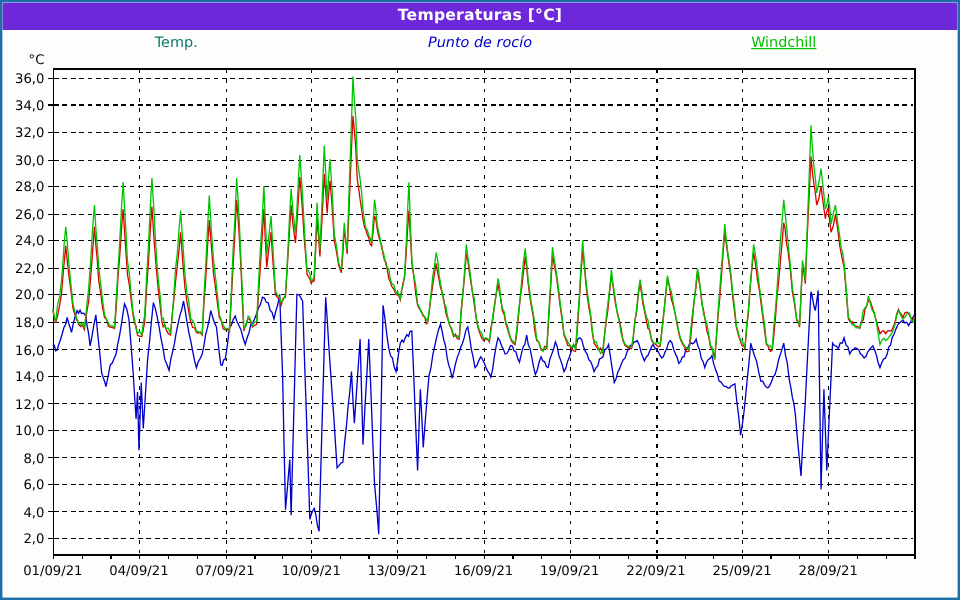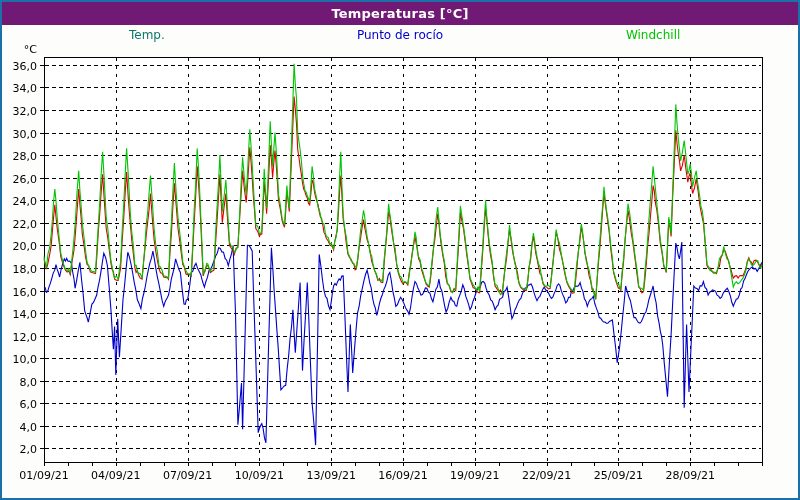--- a/index.html
+++ b/index.html
@@ -1,22 +1,22 @@
 <!DOCTYPE html>
 <html><head>
 <meta charset="utf-8">
 <style>
   html,body{margin:0;padding:0;}
   body{width:800px;height:500px;font-family:"DejaVu Sans","Liberation Sans",sans-serif;background:#e8e8e8;}
   .window{position:relative;width:800px;height:500px;box-sizing:border-box;border:2px solid #1d6fa8;background:#fdfdfb;overflow:hidden;}
-  .titlebar{position:absolute;left:0;top:0;width:100%;height:23px;background:#701a75;color:#ffffff;
+  .titlebar{position:absolute;left:0;top:0;width:100%;height:23px;background:#6d28d9;color:#ffffff;
             font-size:13px;font-weight:bold;text-align:center;line-height:23px;letter-spacing:0.2px;}
   .legendrow{position:absolute;left:0;top:24px;width:100%;height:20px;font-size:12px;}
   .legendrow .lg{position:absolute;top:2px;transform:translateX(-50%);white-space:nowrap;}
-  .lg0{left:18.2%;} .lg1{left:50%;} .lg2{left:81.8%;}
+  .lg0{left:18.2%;} .lg1{left:50%;font-style:italic;} .lg2{left:81.8%;}
   .chartwrap{position:absolute;left:0;top:0;width:800px;height:500px;}
   svg text{font-family:"DejaVu Sans","Liberation Sans",sans-serif;}
 </style>
 </head>
 <body>
 
 <div class="window">
   <div class="titlebar">
     <span>Temperaturas [°C]</span>
   </div>
@@ -131,15 +131,15 @@
         <line x1="760.5" y1="460" x2="760.5" y2="464" stroke="#000" stroke-width="1" shape-rendering="crispEdges"></line>
         <path d="M42.0,286.3L43.2,285.7L44.4,290.3L45.6,289.7L47.0,284.9L48.4,281.1L49.8,276.3L51.2,271.1L52.6,268.4L54.0,262.6L55.2,267.4L56.4,270.7L57.6,275.0L59.2,267.1L60.7,261.6L62.3,256.9L63.5,259.0L64.7,256.4L65.9,259.2L67.7,259.0L69.5,261.4L70.7,270.0L71.9,276.3L73.1,286.3L74.7,277.9L76.3,268.4L77.9,260.3L79.5,277.2L81.1,291.6L82.7,308.8L83.9,312.4L85.1,315.7L86.3,320.1L88.1,311.4L89.9,302.1L91.5,300.5L93.1,296.7L94.7,293.0L96.1,284.7L97.5,278.4L99.0,269.4L100.4,260.0L101.8,251.3L103.6,255.5L105.4,263.7L107.2,285.4L109.0,308.8L110.2,328.9L111.4,347.2L112.6,324.6L113.8,373.1L115.7,316.7L117.4,355.1L119.2,326.6L121.0,297.5L122.6,283.0L124.2,265.7L125.8,250.2L127.4,255.0L129.0,262.0L130.6,270.5L132.1,279.6L133.7,287.4L135.3,297.5L137.1,301.7L138.9,306.6L140.4,296.9L141.9,291.0L143.4,284.0L144.9,275.0L146.4,267.7L147.9,260.8L149.4,256.4L150.9,249.0L152.4,257.2L153.9,266.8L155.4,275.1L156.9,281.8L158.5,290.1L160.1,298.4L161.7,304.3L163.3,299.3L164.9,296.6L166.5,293.0L167.9,286.2L169.3,277.1L170.8,271.5L172.2,265.3L173.6,256.9L175.2,262.2L176.8,267.3L178.4,270.5L180.2,287.6L182.0,302.1L183.2,302.3L184.4,297.8L185.6,297.5L186.8,290.5L188.0,281.2L189.2,270.5L190.8,269.2L192.4,264.1L194.0,261.4L195.6,266.3L197.2,269.4L198.8,272.7L200.0,277.6L201.2,281.5L202.4,285.1L203.9,279.5L205.5,275.2L207.1,268.2L208.7,267.1L210.3,263.5L211.9,259.2L213.5,254.3L215.1,251.6L216.7,245.7L218.3,246.4L219.9,249.9L221.5,250.2L223.1,256.5L224.7,258.2L226.3,263.7L227.9,257.2L229.5,251.8L231.1,243.4L232.3,278.1L233.5,311.1L234.7,368.6L235.9,422.8L237.1,409.4L238.3,395.0L239.5,381.0L240.6,427.3L242.2,366.6L243.8,304.9L245.4,243.4L247.0,243.5L248.6,245.9L250.2,249.0L251.7,295.9L253.2,339.7L254.7,384.3L256.2,430.7L257.4,426.5L258.6,423.6L259.8,421.6L261.1,426.3L262.5,435.9L263.9,440.8L265.2,393.8L266.6,343.3L268.0,295.4L269.4,245.7L270.7,264.2L272.1,288.0L273.5,307.9L274.8,326.9L276.2,345.6L277.6,368.1L278.9,387.8L280.5,386.0L282.1,383.9L283.7,383.3L285.2,366.4L286.6,354.2L288.0,337.4L289.5,324.7L290.9,307.7L292.1,331.0L293.3,350.6L294.9,327.3L296.5,304.1L298.1,280.6L299.3,324.8L300.5,368.6L302.1,337.6L303.7,310.4L305.3,280.6L306.9,318.9L308.5,362.0L310.1,401.3L311.3,414.2L312.4,427.2L313.6,443.1L314.8,381.1L316.0,318.0L317.2,252.4L318.8,263.5L320.4,277.3L322.0,288.5L323.5,294.5L325.0,296.3L326.5,303.8L328.0,307.7L329.2,300.1L330.4,290.6L331.6,284.0L333.0,281.4L334.3,283.1L335.7,279.4L337.1,276.9L338.4,278.2L339.8,274.1L341.2,273.9L342.8,311.3L344.4,352.6L346.0,390.1L347.1,356.5L348.3,322.4L349.5,345.5L350.7,370.9L352.3,349.9L353.9,329.5L355.5,311.1L357.1,304.5L358.7,293.6L360.3,286.3L361.9,278.9L363.5,272.5L365.1,268.2L366.5,274.3L367.8,281.2L369.2,285.9L370.6,296.0L371.9,302.1L373.3,306.0L374.7,313.3L376.1,308.1L377.5,301.4L379.0,296.0L380.4,292.5L381.9,287.4L383.3,284.2L384.8,279.6L386.3,273.0L387.8,270.5L389.3,278.7L390.8,289.1L392.3,295.8L393.8,304.3L395.4,302.6L397.0,298.5L398.6,295.3L400.2,297.8L401.8,301.1L403.4,305.4L404.6,307.7L405.8,309.3L407.0,312.2L408.5,306.0L410.0,295.0L411.5,286.2L413.0,279.5L414.5,281.7L416.0,286.3L417.5,289.1L418.9,293.0L420.4,292.6L421.9,290.1L423.4,286.0L424.9,286.3L426.4,290.3L427.9,291.1L429.4,296.6L430.9,299.8L432.4,293.3L433.9,287.2L435.4,284.9L436.9,277.2L438.3,285.5L439.8,288.7L441.2,296.0L442.6,303.6L444.1,310.0L445.7,306.5L447.3,299.7L448.9,295.3L450.4,298.8L451.9,299.5L453.4,303.7L454.8,304.3L456.3,297.0L457.8,293.1L459.3,289.0L460.8,282.9L462.3,286.7L463.7,294.2L465.1,297.9L466.6,302.4L468.0,307.7L469.5,304.8L471.0,299.2L472.5,295.5L474.0,290.8L475.4,287.0L476.9,285.7L478.3,284.9L479.7,280.2L481.2,279.5L482.7,281.0L484.2,286.6L485.7,290.6L487.2,293.0L488.7,297.9L490.2,299.1L491.6,302.8L493.1,307.7L494.6,304.5L496.1,303.2L497.6,297.2L499.1,296.4L500.6,295.2L502.1,289.3L503.6,288.5L505.1,285.1L506.7,295.2L508.3,306.2L509.9,316.7L511.4,313.6L512.9,307.9L514.4,305.0L515.9,300.9L517.4,297.8L518.9,296.5L520.4,291.6L521.9,288.5L523.3,285.8L524.7,286.2L526.2,283.0L527.6,282.9L529.0,281.8L530.5,285.0L532.0,290.6L533.5,295.1L535.0,298.7L536.5,295.5L537.9,294.3L539.3,290.9L540.8,287.3L542.2,285.1L543.6,287.8L545.1,289.0L546.5,291.1L548.0,294.2L549.4,296.4L550.8,295.1L552.3,291.1L553.7,288.3L555.1,283.7L556.6,281.8L558.0,283.8L559.4,289.2L560.9,292.9L562.3,296.0L563.7,300.9L565.2,299.2L566.6,295.4L568.1,295.3L569.5,289.0L570.9,288.5L572.4,285.1L573.8,283.9L575.2,284.4L576.7,283.5L578.1,280.6L579.5,286.1L581.0,289.6L582.4,296.8L583.9,299.2L585.3,304.3L586.8,299.9L588.3,297.5L589.8,296.7L591.3,294.2L592.8,301.5L594.3,305.9L595.8,309.8L597.3,315.6L598.7,316.2L600.1,318.3L601.6,320.0L603.0,320.0L604.4,321.2L605.9,321.3L607.4,319.5L608.9,318.7L610.4,317.9L612.0,332.4L613.6,345.2L615.2,360.7L616.4,353.1L617.6,344.9L619.1,330.7L620.6,315.0L622.1,300.8L623.6,284.0L625.2,289.5L626.8,294.7L628.4,298.7L630.2,307.7L632.0,315.6L633.5,315.5L634.9,318.3L636.4,320.5L637.9,321.2L639.4,319.5L640.9,316.1L642.4,312.0L643.9,310.0L645.4,304.7L646.8,298.0L648.2,293.5L649.7,288.9L651.1,284.0L652.6,294.1L654.1,300.6L655.6,313.8L657.1,321.2L658.3,329.2L659.5,334.0L660.7,342.7L662.3,361.4L663.9,378.1L665.5,394.6L667.3,362.0L669.1,332.5L670.6,302.2L672.2,271.3L673.8,241.1L675.0,245.6L676.2,252.8L677.4,256.9L678.6,249.1L679.8,240.0L681.0,322.0L682.2,405.8L683.4,362.3L684.6,322.4L685.8,356.4L687.0,390.1L688.6,354.2L690.2,319.7L691.8,284.0L693.4,286.1L695.0,286.5L696.6,288.5L698.2,283.7L699.8,284.1L701.4,279.5L703.0,285.5L704.6,287.0L706.1,293.0L707.6,290.2L709.1,289.5L710.6,287.9L712.1,288.5L713.6,289.4L715.1,293.1L716.6,294.1L718.1,296.4L719.6,295.1L721.0,291.5L722.4,289.4L723.9,287.7L725.3,286.3L726.8,289.5L728.3,293.7L729.8,300.3L731.3,304.3L732.8,300.4L734.3,297.2L735.8,296.6L737.3,293.0L738.7,287.1L740.1,285.6L741.6,278.9L743.0,276.6L744.4,272.7L745.9,269.2L747.4,267.3L748.9,265.9L750.4,264.8L752.0,267.1L753.6,266.5L755.2,269.3L756.8,266.5L758.4,263.2L760.0,260.3" fill="none" stroke="#0000cc" stroke-width="1.1"></path>
         <path d="M42.0,256.9L43.2,261.7L44.4,267.1L46.0,261.0L47.6,252.8L49.2,243.4L50.4,229.0L51.6,215.3L52.8,202.8L54.0,215.0L55.2,226.5L57.0,239.0L58.8,254.7L60.3,259.9L61.9,264.5L63.5,268.2L65.1,270.1L66.7,269.0L68.3,272.7L70.1,259.5L71.9,249.0L73.5,230.1L75.1,208.4L76.7,187.0L77.9,202.7L79.1,215.1L80.3,232.1L81.9,242.3L83.5,254.6L85.1,262.6L86.7,263.5L88.3,269.9L89.9,270.5L91.7,271.0L93.5,271.6L94.9,253.8L96.3,229.7L97.8,210.6L99.2,189.7L100.6,172.3L102.4,200.1L104.2,226.5L105.8,235.9L107.4,249.1L109.0,261.4L110.2,267.8L111.4,269.6L112.6,277.2L114.4,278.3L116.2,278.4L117.4,272.7L118.6,266.0L120.1,239.8L121.6,218.2L123.1,191.6L124.6,170.1L126.4,198.1L128.2,220.8L129.8,238.5L131.4,252.1L132.9,266.0L134.1,270.4L135.3,268.7L136.5,272.7L138.3,276.2L140.1,277.2L141.5,260.3L142.9,247.8L144.3,232.5L145.7,219.9L147.1,207.4L148.5,191.5L150.3,216.2L152.1,237.8L153.7,248.8L155.3,258.0L156.9,266.0L158.5,270.8L160.1,271.1L161.7,275.0L163.3,275.5L164.9,274.7L166.5,277.2L167.9,251.9L169.4,231.4L170.9,204.0L172.4,181.4L174.2,203.5L176.0,226.5L177.6,237.9L179.2,250.8L180.8,262.6L182.4,265.5L184.0,272.0L185.6,272.7L186.8,272.0L188.0,272.2L189.2,275.0L190.7,247.7L192.2,220.5L193.7,193.8L195.2,164.4L196.4,179.9L197.6,198.3L198.8,221.4L200.0,249.8L201.2,273.9L203.0,268.0L204.7,263.7L205.9,263.8L207.1,266.7L208.3,270.5L210.1,269.2L211.9,268.2L213.4,243.4L214.9,221.1L216.4,196.9L217.9,172.3L219.1,197.5L220.3,220.8L222.1,204.9L223.9,191.5L225.1,211.4L226.3,227.0L227.5,243.4L229.1,245.8L230.7,247.5L232.3,252.4L234.1,246.3L235.9,245.7L237.5,218.4L239.1,192.7L240.6,168.9L242.4,187.2L244.2,200.5L245.4,184.3L246.6,165.1L247.8,145.3L249.0,159.1L250.2,175.7L251.4,195.3L252.6,209.1L253.8,226.5L255.0,228.3L256.2,230.5L257.4,234.4L258.6,232.0L259.8,232.1L261.0,207.7L262.2,180.2L263.4,193.7L264.6,211.8L266.4,180.1L268.2,143.0L269.4,157.4L270.6,175.7L271.8,160.7L273.0,148.6L274.2,162.4L275.4,179.9L276.5,198.3L278.3,207.0L280.1,218.6L281.3,222.3L282.5,225.3L283.7,209.7L284.9,189.2L286.1,198.2L287.3,209.6L288.9,170.9L290.5,131.5L292.1,94.5L293.3,106.9L294.5,121.6L295.7,147.5L296.9,155.0L298.1,164.4L299.3,172.1L300.5,180.9L301.7,187.0L302.9,189.6L304.1,193.6L305.3,196.0L306.5,201.4L307.7,202.8L308.9,191.5L310.1,178.0L311.3,181.1L312.4,189.4L313.6,194.9L314.8,199.0L316.0,202.3L317.2,209.6L318.4,215.1L319.6,216.4L320.8,223.1L322.0,230.4L323.2,232.6L324.4,236.6L326.2,239.0L328.0,243.4L329.2,243.7L330.4,244.8L331.6,247.9L332.8,239.5L334.0,233.5L335.2,228.7L336.4,210.4L337.6,189.8L338.8,173.5L340.0,195.0L341.2,217.5L342.8,228.2L344.4,242.2L346.0,252.4L347.5,255.5L349.1,257.3L350.7,261.4L351.9,261.7L353.1,267.8L354.3,267.1L355.8,257.2L357.2,245.0L358.6,235.9L360.1,225.7L361.5,217.5L362.7,225.3L363.9,231.1L365.1,237.8L366.6,241.8L368.1,249.1L369.6,258.9L371.1,263.7L372.7,268.6L374.3,272.8L375.9,278.4L377.5,276.6L379.1,280.2L380.7,280.6L382.2,260.2L383.6,244.7L385.1,228.4L386.6,209.6L387.8,214.4L389.0,223.9L390.2,232.1L391.7,241.3L393.2,251.4L394.7,262.4L396.2,270.5L397.8,275.5L399.4,279.6L401.0,281.8L402.6,280.3L404.2,280.6L405.8,282.9L407.2,270.5L408.7,264.2L410.1,251.4L411.5,243.3L413.0,234.4L414.2,241.9L415.4,247.1L416.6,256.9L418.1,259.8L419.5,267.7L421.0,272.3L422.5,277.2L424.1,282.0L425.7,284.0L427.3,285.1L428.7,275.2L430.1,261.0L431.5,246.4L432.9,236.9L434.3,224.0L435.7,211.8L436.9,220.8L438.1,234.0L439.3,243.4L440.8,253.4L442.3,261.5L443.8,274.8L445.3,281.8L447.1,283.3L448.9,289.7L450.5,290.2L452.1,286.6L453.7,288.5L455.2,265.1L456.8,239.1L458.4,210.7L460.0,219.5L461.6,227.5L463.2,240.0L464.8,253.1L466.4,264.2L468.0,277.2L469.6,281.2L471.2,285.8L472.8,286.3L474.4,288.6L476.0,290.3L477.6,290.8L479.1,272.0L480.6,251.3L482.1,226.4L483.6,206.2L484.8,217.3L486.0,231.9L487.2,243.4L488.7,254.2L490.2,261.9L491.6,275.3L493.1,284.0L494.9,286.6L496.7,289.7L498.5,288.0L500.3,291.9L501.8,276.8L503.2,265.9L504.6,256.1L506.1,239.9L507.5,227.6L508.7,235.1L509.9,244.6L511.1,252.4L512.6,258.9L514.1,264.9L515.6,271.7L517.1,281.8L518.9,285.7L520.7,287.4L522.5,288.5L524.3,288.5L525.7,280.0L527.1,264.7L528.6,257.8L530.0,242.4L531.4,234.4L532.6,242.1L533.8,251.4L535.0,256.9L536.5,264.4L538.0,271.8L539.5,273.1L541.0,281.8L542.8,284.3L544.6,285.1L546.4,286.9L548.2,286.3L549.7,271.6L551.2,258.0L552.7,244.3L554.2,229.9L555.8,236.1L557.4,247.0L559.0,252.4L560.5,258.4L562.0,267.3L563.4,274.4L564.9,280.6L566.7,284.4L568.5,287.4L570.3,291.2L572.1,290.8L573.6,278.7L575.0,264.8L576.4,248.5L577.9,238.6L579.3,224.2L580.5,232.2L581.7,239.5L582.9,251.3L584.3,256.7L585.8,265.7L587.2,274.4L588.6,278.6L590.1,287.4L591.3,288.9L592.5,291.8L593.7,297.5L595.1,278.0L596.5,259.9L597.9,245.3L599.2,228.2L600.6,208.2L602.0,191.5L603.2,200.7L604.4,209.9L605.6,218.6L607.1,229.2L608.6,245.5L610.1,257.7L611.6,270.5L613.4,277.5L615.2,282.9L616.4,286.1L617.6,285.9L618.8,288.5L620.2,272.1L621.7,258.1L623.1,238.1L624.5,222.6L626.0,208.4L627.6,217.8L629.2,231.0L630.8,240.0L632.3,251.5L633.8,262.7L635.2,273.7L636.7,285.1L638.3,286.9L639.9,290.8L641.5,289.7L642.9,277.1L644.3,262.0L645.6,244.3L647.0,231.5L648.4,214.9L649.7,200.6L651.1,183.6L652.3,188.9L653.5,201.3L654.7,207.3L656.5,222.3L658.3,241.1L660.1,251.2L661.9,264.8L663.1,266.5L664.3,270.5L665.5,243.8L666.7,220.8L667.9,224.8L669.1,234.4L670.6,196.3L672.2,163.2L673.8,128.3L675.0,141.3L676.2,150.9L677.4,158.4L678.6,168.9L680.4,163.4L682.2,153.1L684.0,167.8L685.8,180.2L687.0,174.1L688.2,171.2L689.4,182.6L690.6,191.5L692.4,186.3L694.2,176.8L696.0,188.3L697.8,202.8L699.0,209.3L700.2,215.3L701.4,220.8L703.2,241.5L705.0,263.7L706.5,266.5L708.1,266.0L709.7,269.3L711.3,270.1L712.9,270.3L714.5,271.6L716.0,265.8L717.4,264.7L718.8,255.9L720.3,253.0L721.7,247.9L723.3,249.2L724.9,254.3L726.5,259.2L728.1,265.0L729.7,270.5L731.3,276.1L732.9,274.1L734.5,273.7L736.1,276.1L737.7,273.8L739.3,273.5L740.9,273.9L742.3,270.6L743.8,266.8L745.3,259.4L746.8,255.8L748.0,259.2L749.2,259.9L750.4,262.6L752.2,258.4L754.0,258.1L755.8,260.4L757.6,263.7L758.8,264.6L760.0,261.4" fill="none" stroke="#dd0000" stroke-width="1.1"></path>
         <path d="M42.0,254.7L43.2,262.0L44.4,266.0L46.0,251.7L47.6,246.0L49.2,232.1L50.4,217.2L51.6,199.4L52.8,187.0L54.0,199.1L55.2,215.2L57.0,234.2L58.8,251.3L60.3,257.3L61.9,263.3L63.5,267.1L65.1,268.6L66.7,266.9L68.3,271.6L70.1,255.3L71.9,237.8L73.5,216.7L75.1,189.4L76.7,168.9L77.9,188.6L79.1,203.3L80.3,220.8L81.9,234.5L83.5,248.3L85.1,260.3L86.7,264.3L88.3,267.5L89.9,269.3L91.7,269.6L93.5,270.5L94.9,246.1L96.3,223.2L97.8,199.0L99.2,171.7L100.6,149.8L102.4,180.7L104.2,215.2L105.8,226.6L107.4,244.1L109.0,259.2L110.2,264.6L111.4,272.2L112.6,276.1L114.4,273.9L116.2,277.2L117.4,267.4L118.6,260.3L120.1,229.9L121.6,204.8L123.1,173.7L124.6,146.4L126.4,175.1L128.2,209.6L129.8,230.2L131.4,244.1L132.9,263.7L134.1,263.2L135.3,269.3L136.5,271.6L138.3,271.5L140.1,276.1L141.5,261.7L142.9,243.4L144.3,221.7L145.7,209.7L147.1,190.5L148.5,173.5L150.3,199.8L152.1,226.5L153.7,242.1L155.3,248.9L156.9,263.7L158.5,265.0L160.1,268.3L161.7,273.9L163.3,274.2L164.9,275.9L166.5,276.1L167.9,245.3L169.4,220.6L170.9,188.8L172.4,161.0L174.2,191.2L176.0,215.2L177.6,229.5L179.2,243.4L180.8,260.3L182.4,264.8L184.0,268.8L185.6,271.6L186.8,271.8L188.0,273.3L189.2,273.9L190.7,243.7L192.2,207.3L193.7,181.1L195.2,146.4L196.4,163.8L197.6,187.0L198.8,215.1L200.0,242.5L201.2,271.6L203.0,269.7L204.7,261.4L205.9,262.2L207.1,266.0L208.3,269.3L210.1,266.5L211.9,266.0L213.4,235.0L214.9,207.2L216.4,182.6L217.9,153.1L219.1,181.4L220.3,209.6L222.1,194.3L223.9,178.0L225.1,200.0L226.3,219.7L227.5,240.0L229.1,244.0L230.7,245.1L232.3,250.2L234.1,247.8L235.9,243.4L237.5,215.6L239.1,181.9L240.6,155.4L242.4,176.6L244.2,192.6L245.4,173.0L246.6,148.5L247.8,127.2L249.0,143.8L250.2,162.2L251.4,184.1L252.6,205.1L253.8,223.1L255.0,223.6L256.2,225.8L257.4,232.1L258.6,231.1L259.8,228.7L261.0,200.6L262.2,166.7L263.4,187.6L264.6,206.2L266.4,166.0L268.2,119.3L269.4,142.2L270.6,164.4L271.8,146.8L273.0,130.6L274.2,148.1L275.4,169.6L276.5,192.6L278.3,202.8L280.1,216.3L281.3,220.2L282.5,223.1L283.7,202.5L284.9,183.6L286.1,198.0L287.3,206.2L288.9,157.6L290.5,111.8L292.1,61.8L293.3,82.0L294.5,96.7L295.7,130.6L296.9,139.1L298.1,147.5L299.3,158.0L300.5,172.8L301.7,181.4L302.9,188.2L304.1,190.0L305.3,193.8L306.5,196.7L307.7,200.5L308.9,183.2L310.1,164.4L311.3,173.5L312.4,185.8L313.6,191.5L314.8,197.1L316.0,205.1L317.2,207.3L318.4,212.5L319.6,218.7L320.8,220.8L322.0,222.1L323.2,230.4L324.4,234.4L326.2,235.4L328.0,242.3L329.2,240.8L330.4,244.1L331.6,246.8L332.8,238.6L334.0,235.8L335.2,226.5L336.4,203.3L337.6,174.7L338.8,149.8L340.0,185.1L341.2,214.1L342.8,226.9L344.4,235.6L346.0,251.3L347.5,253.9L349.1,258.6L350.7,260.3L351.9,262.6L353.1,263.8L354.3,266.0L355.8,255.4L357.2,242.9L358.6,228.4L360.1,219.2L361.5,208.4L362.7,214.6L363.9,226.7L365.1,234.4L366.6,242.2L368.1,251.2L369.6,253.5L371.1,262.6L372.7,269.0L374.3,271.5L375.9,277.2L377.5,278.5L379.1,277.9L380.7,279.5L382.2,256.9L383.6,243.1L385.1,224.4L386.6,201.7L387.8,211.8L389.0,219.5L390.2,228.7L391.7,241.9L393.2,246.7L394.7,262.0L396.2,269.3L397.8,273.9L399.4,275.4L401.0,280.6L402.6,279.5L404.2,280.1L405.8,281.8L407.2,273.3L408.7,260.8L410.1,253.8L411.5,242.7L413.0,229.9L414.2,235.7L415.4,249.4L416.6,254.7L418.1,257.7L419.5,266.1L421.0,269.8L422.5,276.1L424.1,281.1L425.7,282.6L427.3,284.0L428.7,272.0L430.1,258.1L431.5,246.2L432.9,229.6L434.3,215.2L435.7,205.0L436.9,217.2L438.1,231.1L439.3,240.0L440.8,251.0L442.3,258.9L443.8,268.4L445.3,280.6L447.1,283.5L448.9,288.5L450.5,290.8L452.1,287.9L453.7,287.4L455.2,259.9L456.8,234.0L458.4,203.9L460.0,214.8L461.6,224.9L463.2,236.6L464.8,250.1L466.4,262.1L468.0,276.1L469.6,279.6L471.2,282.9L472.8,285.1L474.4,287.8L476.0,284.8L477.6,289.7L479.1,267.4L480.6,246.9L482.1,220.9L483.6,198.3L484.8,215.5L486.0,228.9L487.2,240.0L488.7,250.2L490.2,259.9L491.6,273.4L493.1,282.9L494.9,283.0L496.7,288.5L498.5,292.5L500.3,290.8L501.8,277.7L503.2,262.4L504.6,250.5L506.1,239.0L507.5,223.1L508.7,233.8L509.9,241.1L511.1,250.2L512.6,260.4L514.1,266.1L515.6,275.8L517.1,280.6L518.9,284.8L520.7,286.3L522.5,287.0L524.3,287.4L525.7,278.3L527.1,266.2L528.6,254.5L530.0,241.3L531.4,231.0L532.6,238.6L533.8,247.9L535.0,254.7L536.5,261.7L538.0,264.9L539.5,275.2L541.0,280.6L542.8,283.9L544.6,284.0L546.4,283.4L548.2,285.1L549.7,273.4L551.2,259.6L552.7,243.5L554.2,227.6L555.8,237.1L557.4,240.9L559.0,250.2L560.5,259.6L562.0,265.1L563.4,272.7L564.9,279.5L566.7,283.2L568.5,286.3L570.3,288.2L572.1,289.7L573.6,272.8L575.0,259.8L576.4,250.2L577.9,234.8L579.3,222.0L580.5,228.9L581.7,239.6L582.9,249.0L584.3,259.7L585.8,264.2L587.2,268.5L588.6,276.9L590.1,286.3L591.3,286.9L592.5,294.9L593.7,296.4L595.1,277.1L596.5,256.1L597.9,238.4L599.2,221.0L600.6,204.0L602.0,184.7L603.2,197.3L604.4,207.6L605.6,215.2L607.1,226.4L608.6,242.1L610.1,253.5L611.6,269.3L613.4,275.6L615.2,281.8L616.4,281.5L617.6,284.9L618.8,287.4L620.2,269.3L621.7,255.3L623.1,237.4L624.5,220.9L626.0,201.7L627.6,210.9L629.2,223.0L630.8,236.6L632.3,247.8L633.8,259.8L635.2,268.8L636.7,284.0L638.3,286.2L639.9,286.3L641.5,288.5L642.9,269.4L644.3,254.8L645.6,237.6L647.0,216.5L648.4,197.7L649.7,182.5L651.1,164.4L652.3,176.0L653.5,187.4L654.7,200.5L656.5,218.1L658.3,237.8L660.1,249.0L661.9,263.7L663.1,265.7L664.3,269.3L665.5,244.0L666.7,215.2L667.9,220.7L669.1,232.1L670.6,190.8L672.2,147.9L673.8,102.4L675.0,121.1L676.2,136.2L677.4,146.2L678.6,158.8L680.4,150.1L682.2,138.5L684.0,154.8L685.8,172.3L687.0,168.7L688.2,162.2L689.4,170.8L690.6,184.7L692.4,176.0L694.2,168.9L696.0,183.2L697.8,194.9L699.0,205.0L700.2,208.3L701.4,217.5L703.2,239.6L705.0,262.6L706.5,264.5L708.1,268.8L709.7,268.2L711.3,271.2L712.9,271.2L714.5,270.5L716.0,265.8L717.4,256.8L718.8,254.6L720.3,252.7L721.7,244.5L723.3,251.1L724.9,256.9L726.5,258.1L728.1,265.6L729.7,275.4L731.3,285.1L732.9,281.4L734.5,279.9L736.1,281.8L737.7,280.6L739.3,278.2L740.9,276.1L742.3,273.2L743.8,268.8L745.3,260.3L746.8,256.9L748.0,258.7L749.2,262.4L750.4,263.7L752.2,262.3L754.0,259.2L755.8,258.7L757.6,264.8L758.8,266.2L760.0,262.6" fill="none" stroke="#00c400" stroke-width="1.1"></path>
       </svg>
   </div>
 
   <div class="legendrow">
     <span class="lg lg0" style="color: #0f766e;">Temp.</span>
     <span class="lg lg1" style="color: rgb(0, 0, 204);">Punto de rocío</span>
-    <span class="lg lg2" style="color: rgb(0, 196, 0);">Windchill</span>
+    <span class="lg lg2" style="color: rgb(0, 196, 0); text-decoration: underline;">Windchill</span>
   </div>
 </div>
 
 </body></html>

